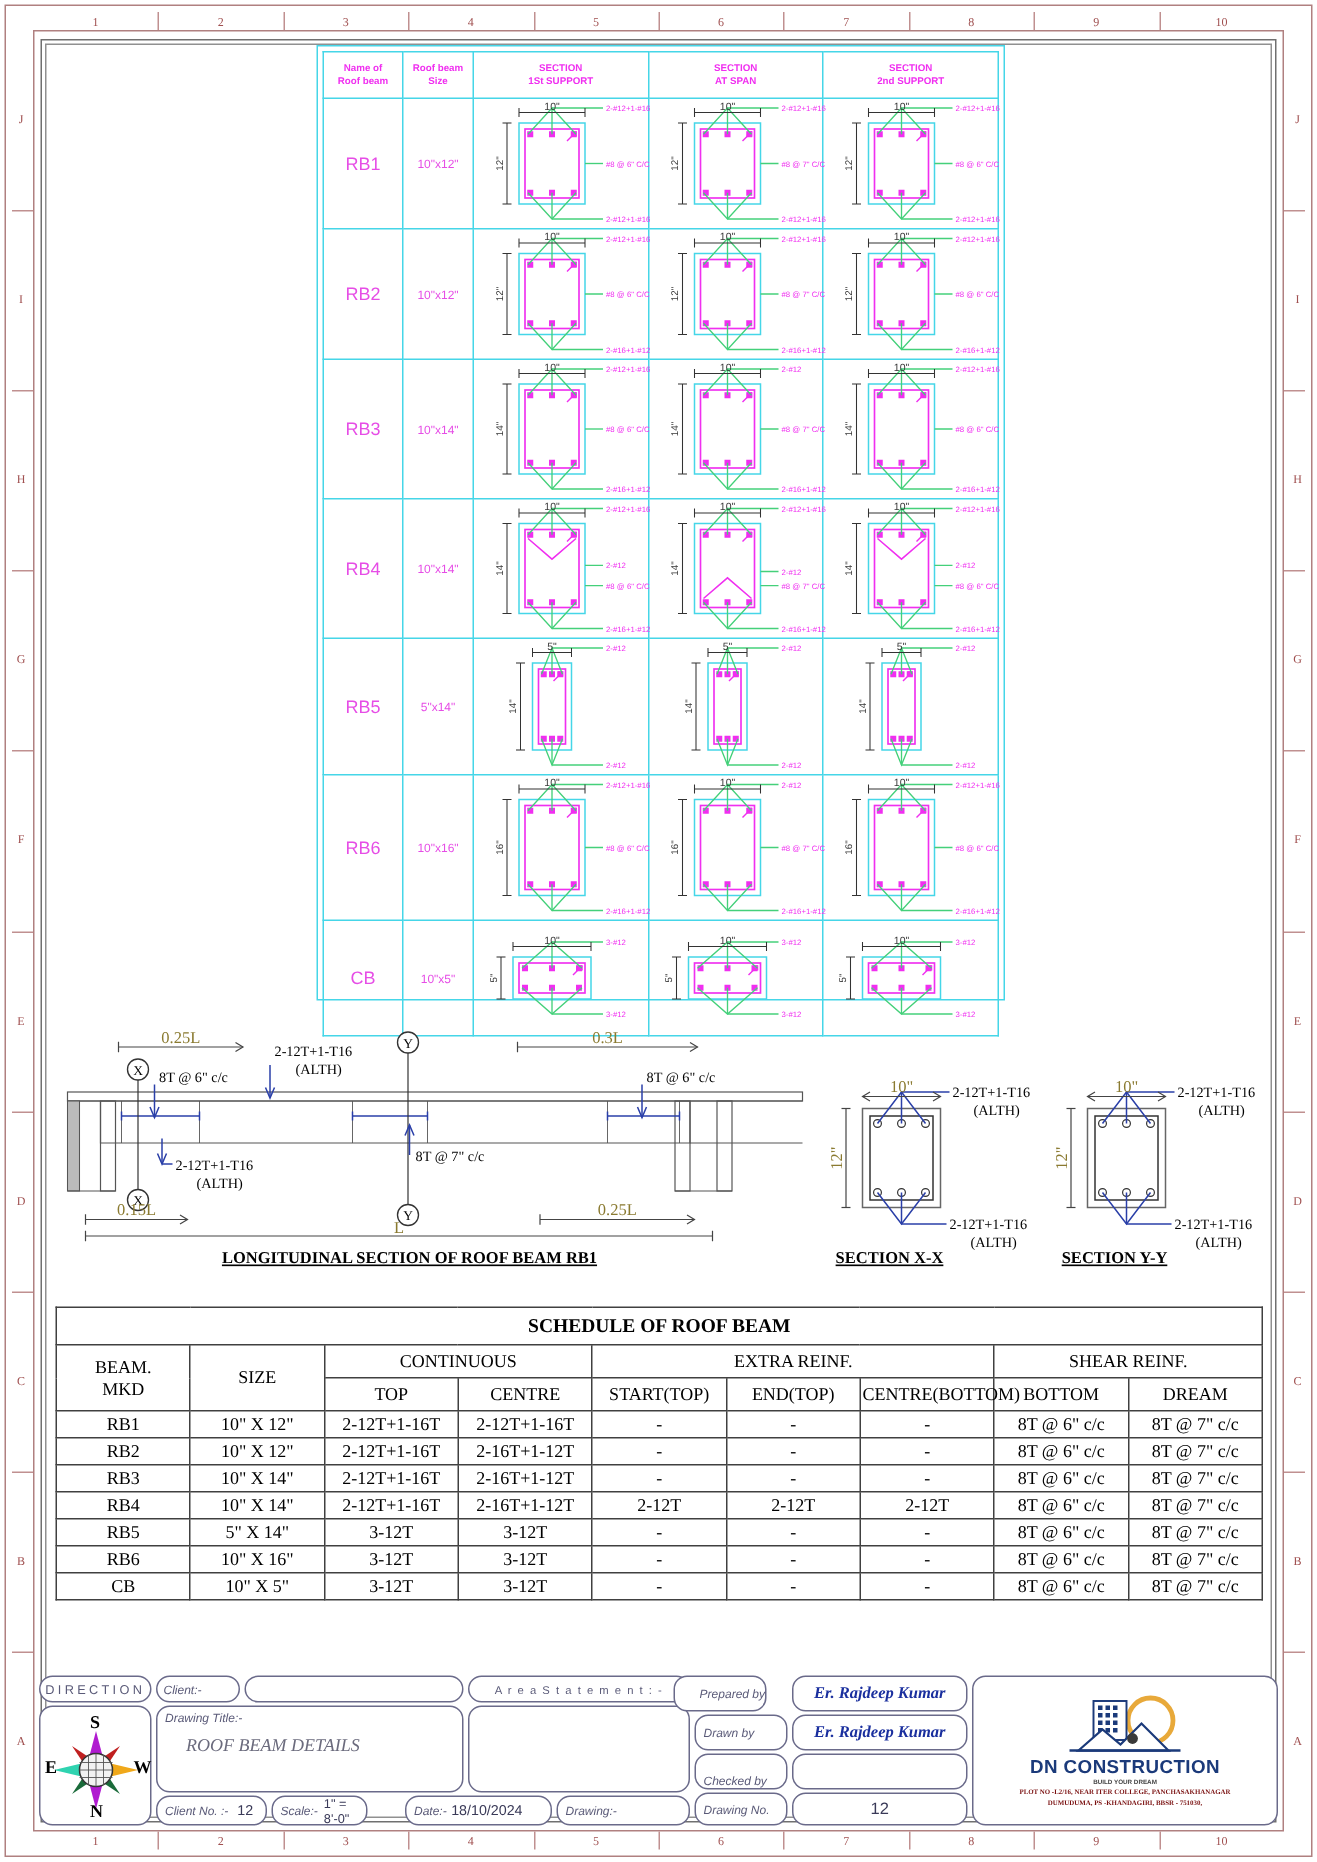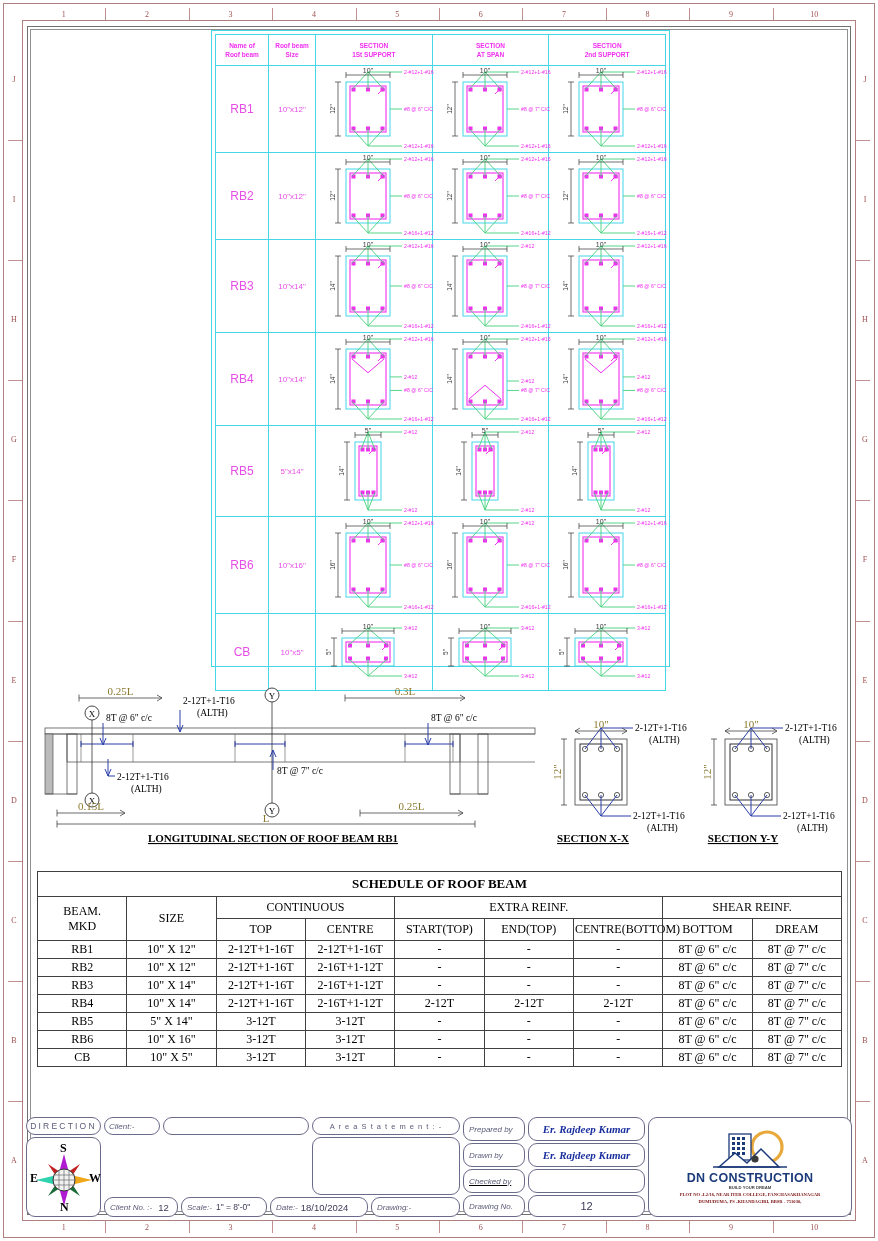--- a/index.html
+++ b/index.html
@@ -1141,57 +1141,61 @@
     <span class="lbl">Client:-</span>
   </div>
   <div class="rr" style="left:137px;top:0;width:146px;height:18px;display:flex;align-items:center;padding-left:5px;">
     <span class="val-n"></span>
   </div>
 
   <div class="rr" style="left:286px;top:0;width:148px;height:18px;display:flex;align-items:center;justify-content:center;">
     <span class="lbl-sp" style="font-size:7.5px;letter-spacing:1px;">A r e a S t a t e m e n t : -</span>
   </div>
 
+  <div class="rr" style="left:78px;top:20px;width:205px;height:58px;padding:3px 0 0 5px;">
+    <div class="lbl">Drawing Title:-</div>
+    <div class="val-g" style="margin-top:6px;margin-left:14px;font-size:12px;">ROOF BEAM DETAILS</div>
+  </div>
 
   <div class="rr" style="left:286px;top:20px;width:148px;height:58px;">
     <span class="val-n"></span>
   </div>
 
   <div class="rr" style="left:78px;top:80px;width:74px;height:20px;display:flex;align-items:center;gap:6px;padding-left:5px;">
     <span class="lbl">Client No. :-</span>
     <span class="val-n">12</span>
   </div>
-  <div class="rr" style="left:155px;top:80px;width:86px;height:20px;display:flex;align-items:center;gap:4px;padding-left:5px;">
+  <div class="rr" style="left:155px;top:80px;width:64px;height:20px;display:flex;align-items:center;gap:4px;padding-left:5px;">
     <span class="lbl">Scale:-</span>
     <span class="val-n" style="font-size:8.5px;">1" = 8'-0"</span>
   </div>
   <div class="rr" style="left:244px;top:80px;width:98px;height:20px;display:flex;align-items:center;gap:3px;padding-left:5px;">
     <span class="lbl">Date:-</span>
     <span class="val-n">18/10/2024</span>
   </div>
   <div class="rr" style="left:345px;top:80px;width:89px;height:20px;display:flex;align-items:center;padding-left:5px;">
     <span class="lbl">Drawing:-</span>
     <span class="val-n"></span>
   </div>
 
-  <div class="rr" style="left:437px;top:0;width:62px;height:24px;display:flex;align-items:center;padding-left:5px;">
+  <div class="rr" style="left:423px;top:0;width:62px;height:24px;display:flex;align-items:center;padding-left:5px;justify-content:flex-end;">
     <span class="lbl">Prepared by</span>
   </div>
   <div class="rr" style="left:502px;top:0;width:117px;height:24px;display:flex;align-items:center;justify-content:center;">
     <span class="val-b">Er. Rajdeep Kumar</span>
   </div>
 
   <div class="rr" style="left:437px;top:26px;width:62px;height:24px;display:flex;align-items:center;padding-left:5px;">
     <span class="lbl">Drawn by</span>
   </div>
   <div class="rr" style="left:502px;top:26px;width:117px;height:24px;display:flex;align-items:center;justify-content:center;">
     <span class="val-b">Er. Rajdeep Kumar</span>
   </div>
 
-  <div class="rr" style="left:437px;top:52px;width:62px;height:24px;display:flex;align-items:center;padding-left:5px;text-decoration:underline;">
+  <div class="rr" style="left:437px;top:52px;width:62px;height:24px;display:flex;align-items:flex-end;padding-left:5px;">
     <span class="lbl">Checked by</span>
   </div>
   <div class="rr" style="left:502px;top:52px;width:117px;height:24px;display:flex;align-items:center;justify-content:center;">
     <span class="val-b"></span>
   </div>
 
   <div class="rr" style="left:437px;top:78px;width:62px;height:22px;display:flex;align-items:center;padding-left:5px;">
     <span class="lbl">Drawing No.</span>
   </div>
   <div class="rr" style="left:502px;top:78px;width:117px;height:22px;display:flex;align-items:center;justify-content:center;">

